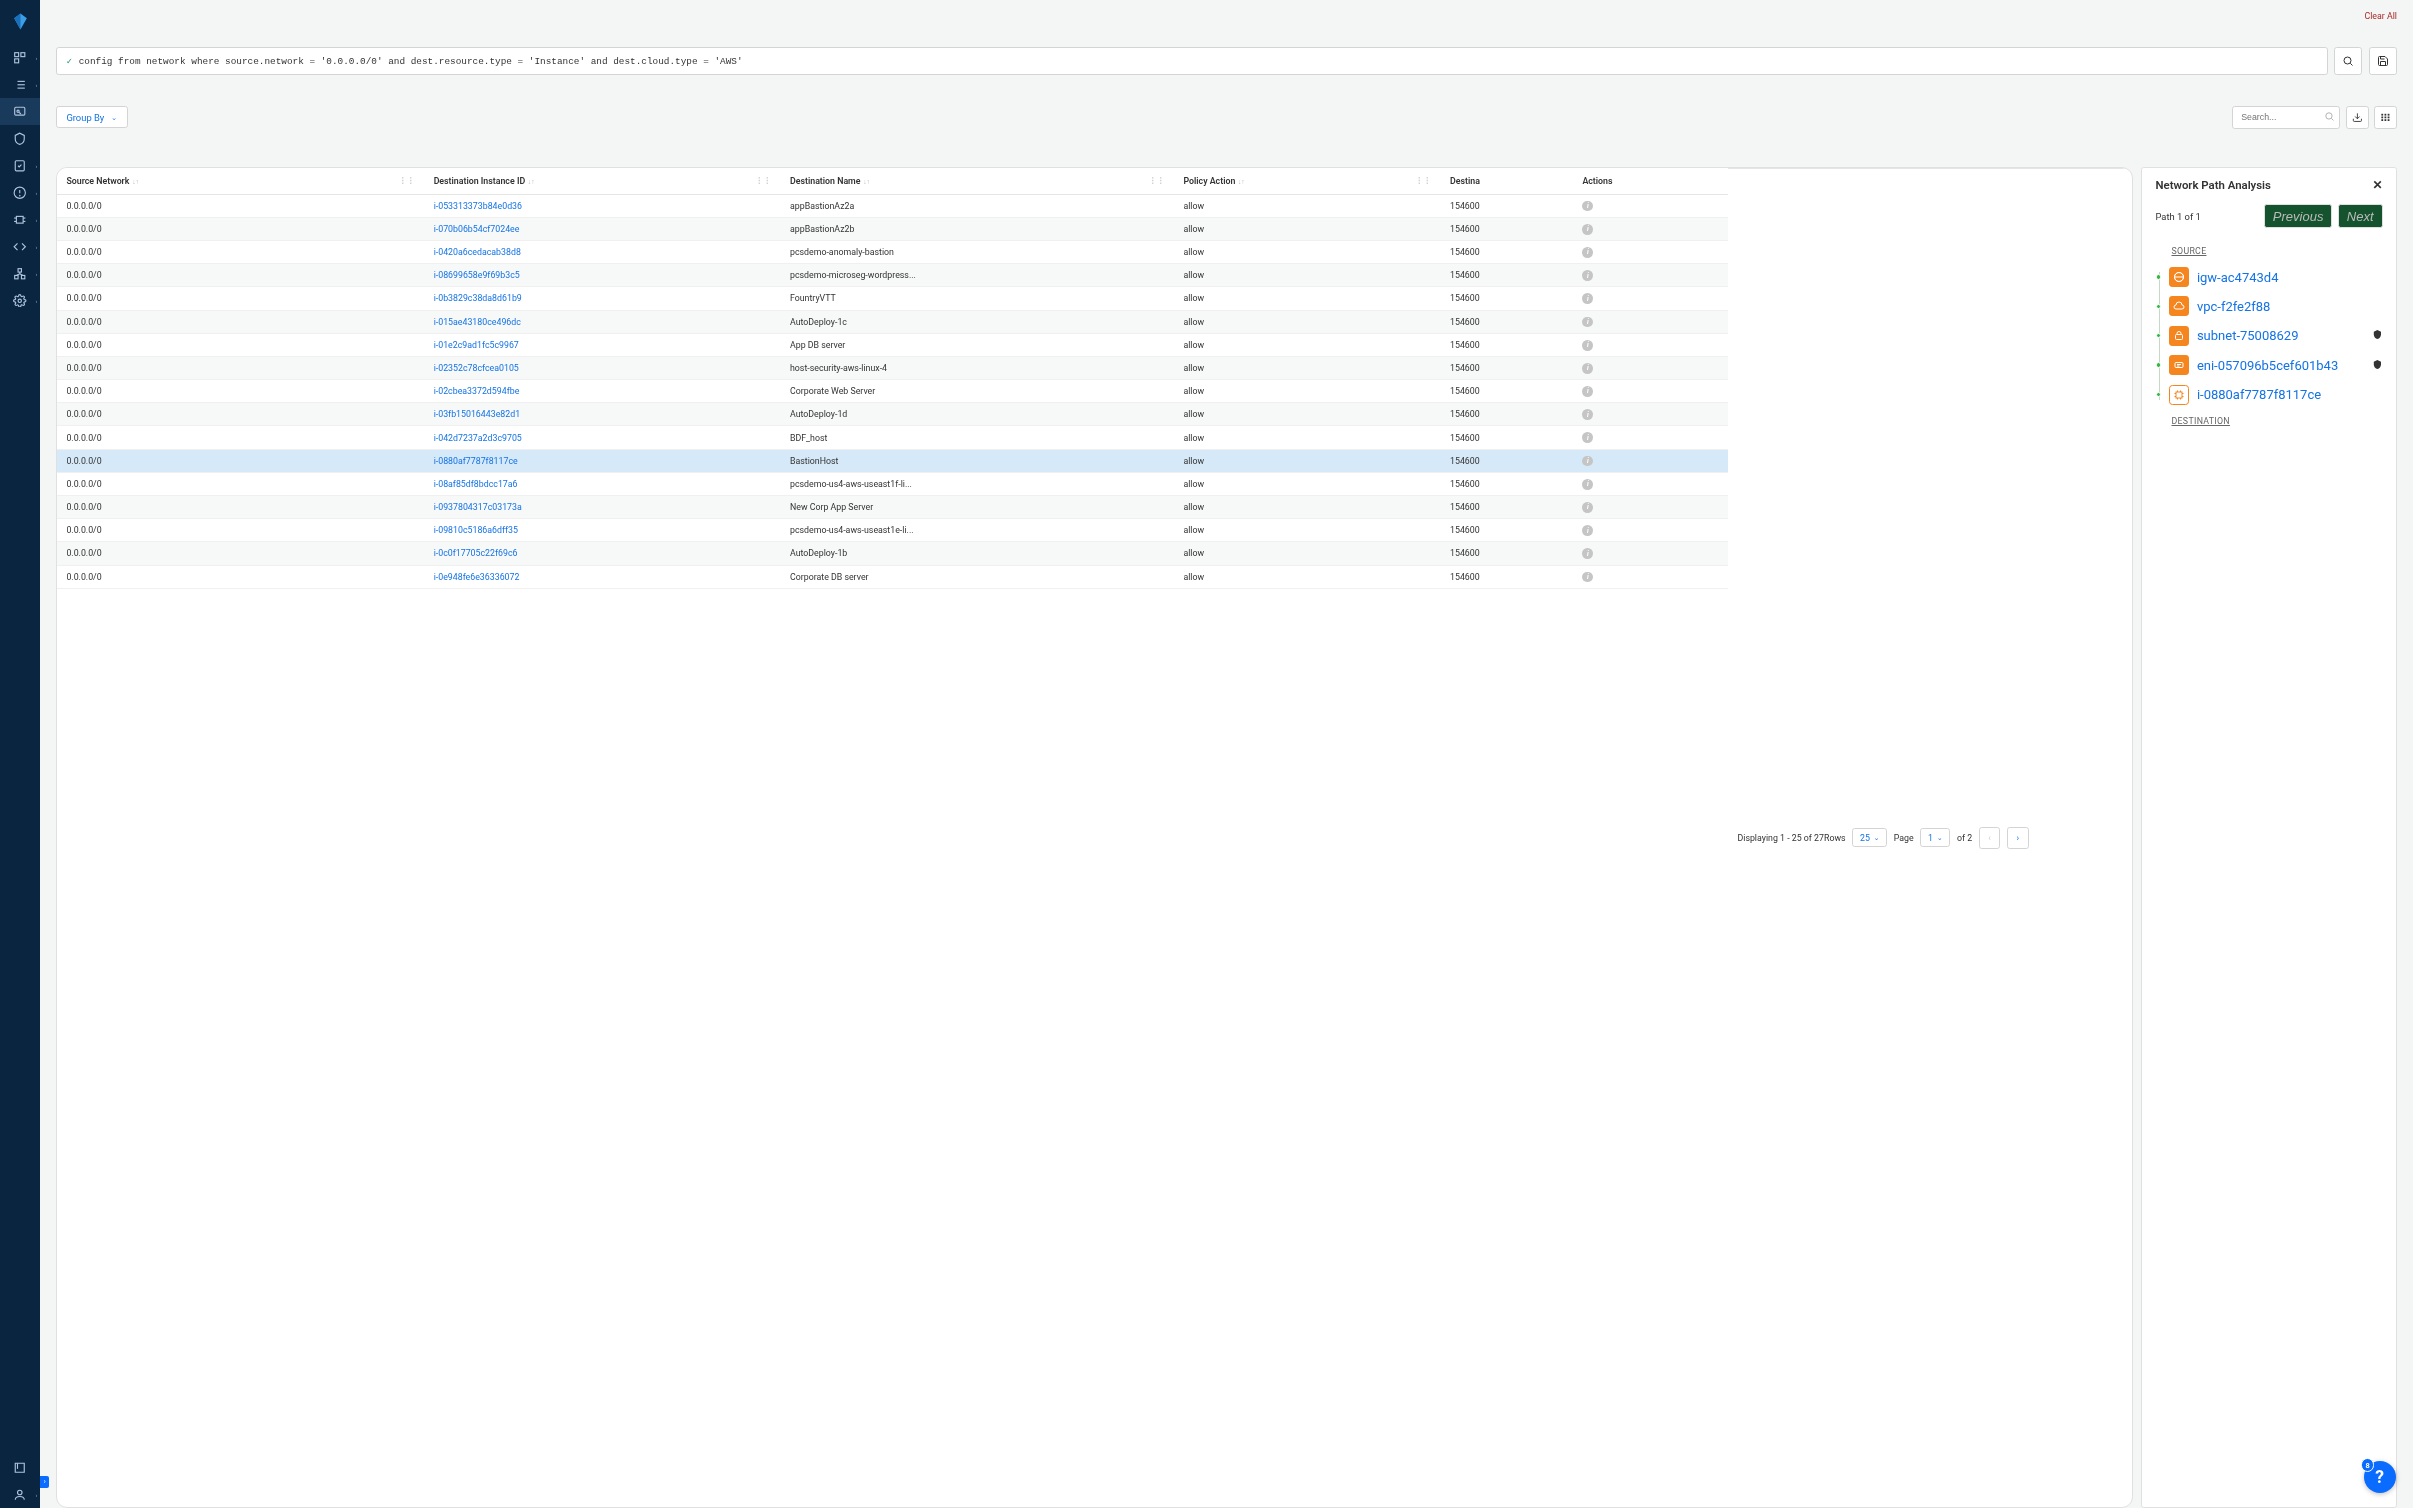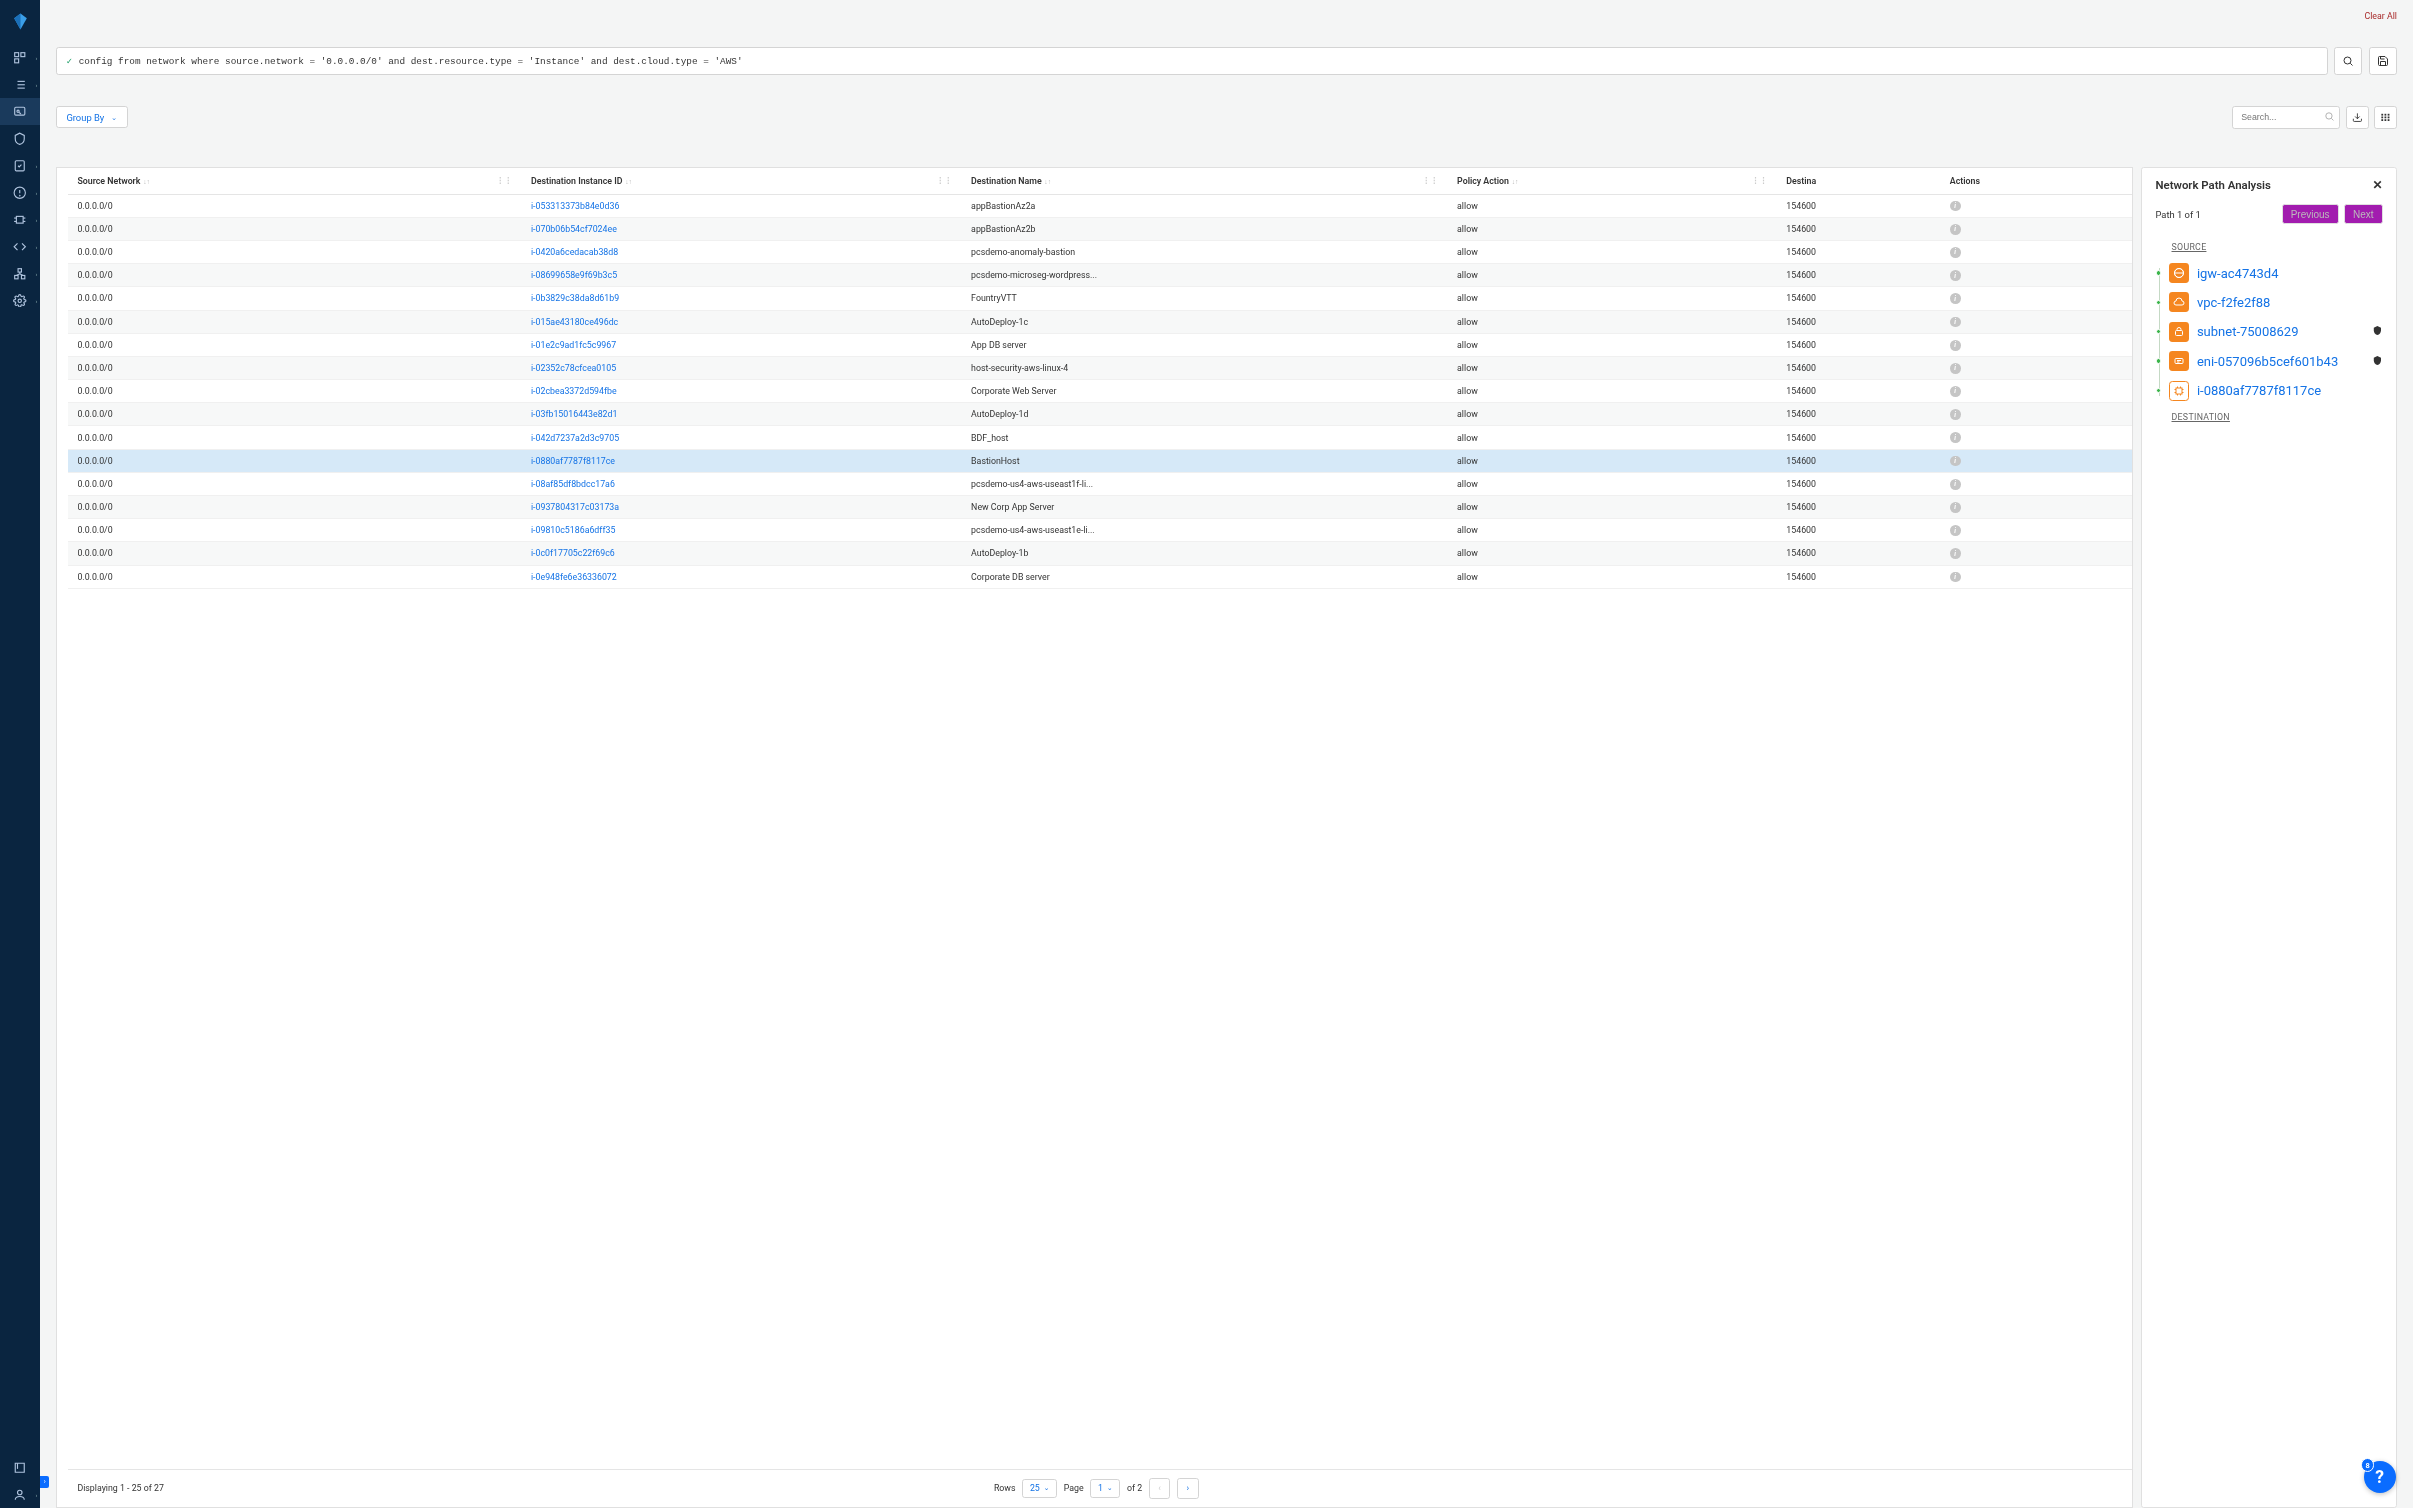--- a/index.html
+++ b/index.html
@@ -47,21 +47,21 @@
 .group-by-btn { background: #fff; border: 0.7px solid #d4d4d4; border-radius: 2.7px; padding: 4.7px 9.4px; display: flex; align-items: center; gap: 6.7px; color: #1473e6; font-size: 9.4px; cursor: pointer; }
 .group-by-btn .chevron-down { color: #1473e6; font-size: 7.4px; }
 .toolbar-right { display: flex; align-items: center; gap: 5.4px; }
 .search-input { width: 108px; height: 23px; border: 0.7px solid #d4d4d4; border-radius: 2.7px; padding: 0 28px 0 8px; font-size: 8.8px; background: #fff; }
 .search-wrap { position: relative; }
 .search-wrap .search-icon { position: absolute; right: 5.4px; top: 5.4px; color: #aaa; }
 .tb-icon-btn { width: 23px; height: 23px; background: #fff; border: 0.7px solid #d4d4d4; border-radius: 2.7px; display: flex; align-items: center; justify-content: center; cursor: pointer; color: #333; }
 
 
 .workspace { flex: 1; display: flex; gap: 8px; overflow: hidden; }
-.table-container { flex: 1; background: #fff; border: 0.7px solid #e0e0e0; border-radius: 0; display: flex; flex-direction: column; overflow: hidden; padding-left: 11px; }
+.table-container { flex: 1; background: #fff; border: 0.7px solid #e0e0e0; border-radius: 11px; display: flex; flex-direction: row; overflow: hidden; }
 .table-scroll { flex: 1; overflow: auto; }
 table { width: 100%; border-collapse: collapse; }
 thead th { text-align: left; font-weight: 600; font-size: 8.8px; padding: 8px 9.4px; border-bottom: 0.7px solid #e5e5e5; background: #fff; position: sticky; top: 0; white-space: nowrap; }
 thead th .sort { color: #bbb; font-size: 6.7px; margin-left: 2.7px; }
 thead th .grip { float: right; color: #ccc; font-size: 8px; }
 tbody tr { border-bottom: 0.7px solid #f0f0f0; }
 tbody tr:nth-child(even) { background: #f7f8f8; }
 tbody tr.selected { background: #d6e9f8 !important; }
 tbody td { padding: 5.4px 9.4px; font-size: 8.8px; white-space: nowrap; }
 .link { color: #1473e6; cursor: pointer; }
@@ -75,21 +75,21 @@
 .pager-btn.disabled { color: #ccc; cursor: default; }
 
 
 .right-panel { width: 256px; background: #fff; border: 0.7px solid #e0e0e0; border-radius: 2.7px; padding: 10.8px 13.5px; display: flex; flex-direction: column; }
 .panel-header { display: flex; justify-content: space-between; align-items: center; margin-bottom: 12px; }
 .panel-title { font-size: 11.4px; font-weight: 600; }
 .panel-close { font-size: 12px; cursor: pointer; color: #333; font-weight: bold; }
 .panel-path-row { display: flex; justify-content: space-between; align-items: center; margin-bottom: 10.8px; }
 .panel-path-label { font-size: 9.4px; }
 .panel-nav { display: flex; gap: 5.4px; }
-.panel-nav-btn { border: 0.7px solid #e0e0e0; border-radius: 2.7px; padding: 3.4px 8px; font-size: 10px; color: #bbb; cursor: default; background:#a21caf; }
+.panel-nav-btn { border: 0.7px solid #e0e0e0; border-radius: 2.7px; padding: 3.4px 8px; font-size: 13px; color: #bbb; cursor: default; background:#14532d;font-style:italic; }
 .section-label { font-size: 8.8px; color: #666; letter-spacing: 0.3px; margin: 6.7px 0 6.7px 16px; text-decoration: underline; }
 .path-list { position: relative; }
 .path-line { position: absolute; left: 3.4px; top: 9.4px; bottom: 9.4px; width: 0.7px; background: #c5d9c5; }
 .path-item { display: flex; align-items: center; gap: 8px; padding: 4.7px 0; position: relative; }
 .path-dot { width: 5.4px; height: 5.4px; border-radius: 50%; background: #3bb54a; position: relative; z-index: 1; border: 0.7px solid #fff; flex-shrink: 0; }
 .path-icon { width: 20px; height: 20px; border-radius: 3.4px; display: flex; align-items: center; justify-content: center; color: #fff; flex-shrink: 0; }
 .path-icon.orange-solid { background: #f5861f; }
 .path-icon.orange-outline { background: #fff; border: 1.3px solid #f5861f; color: #f5861f; }
 .path-icon svg { width: 12px; height: 12px; }
 .path-link { color: #1473e6; font-size: 13px; cursor: pointer; flex: 1; }

